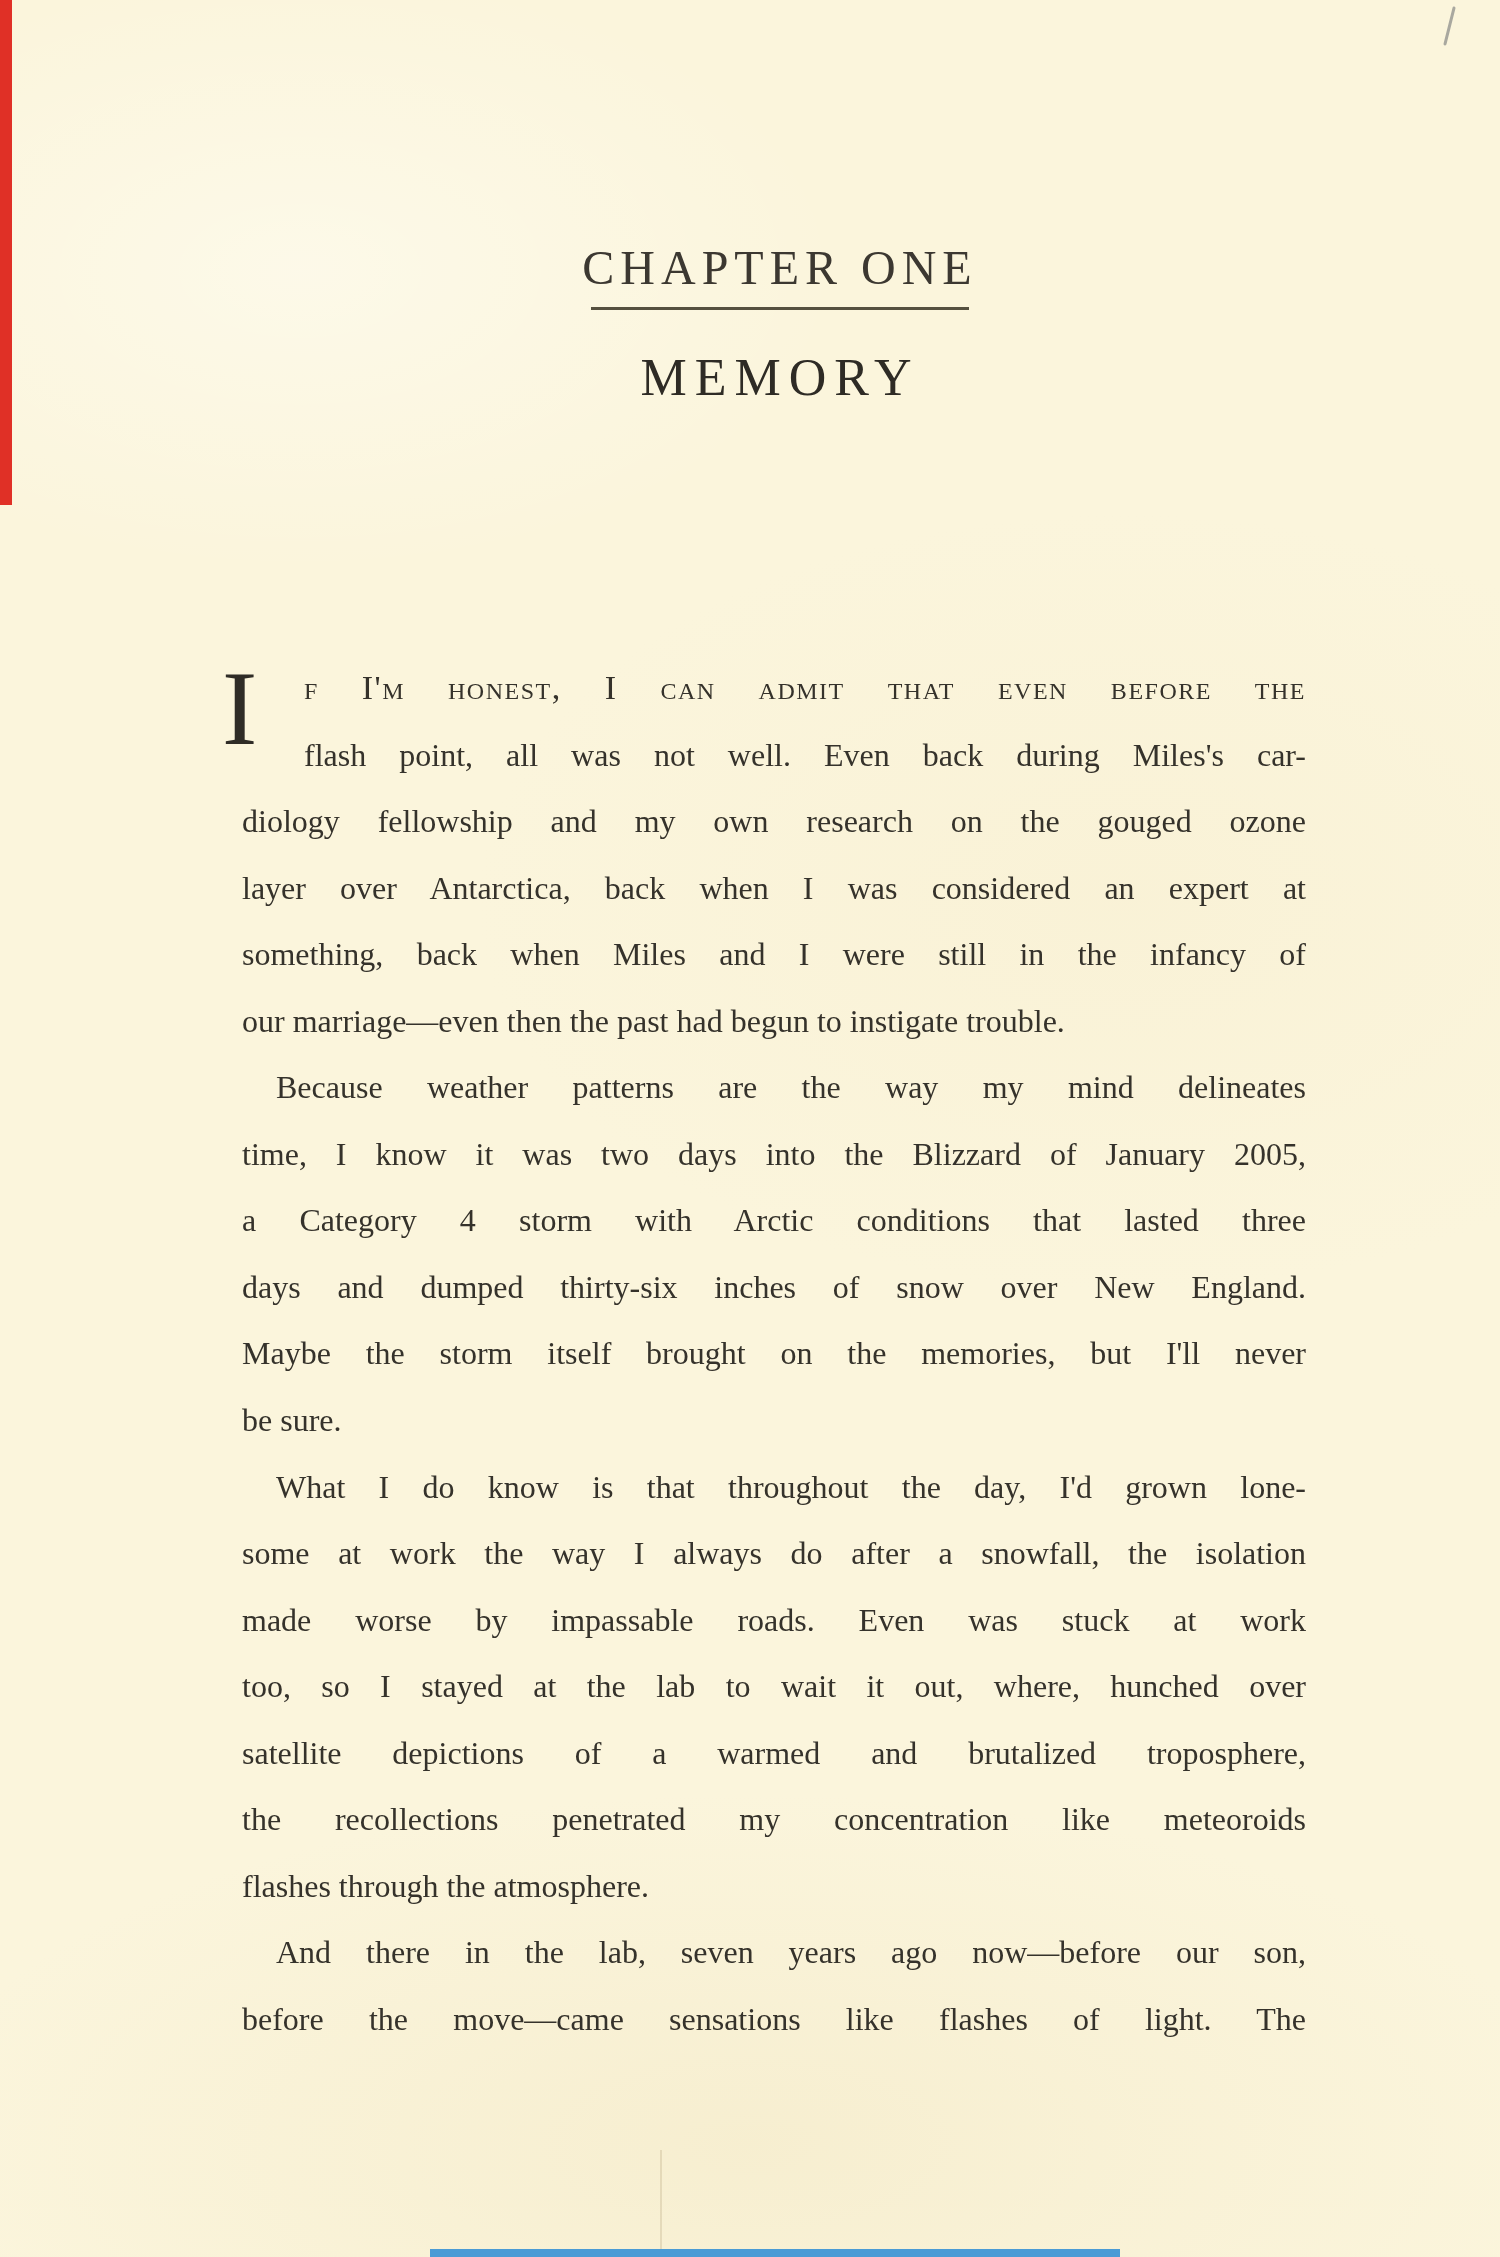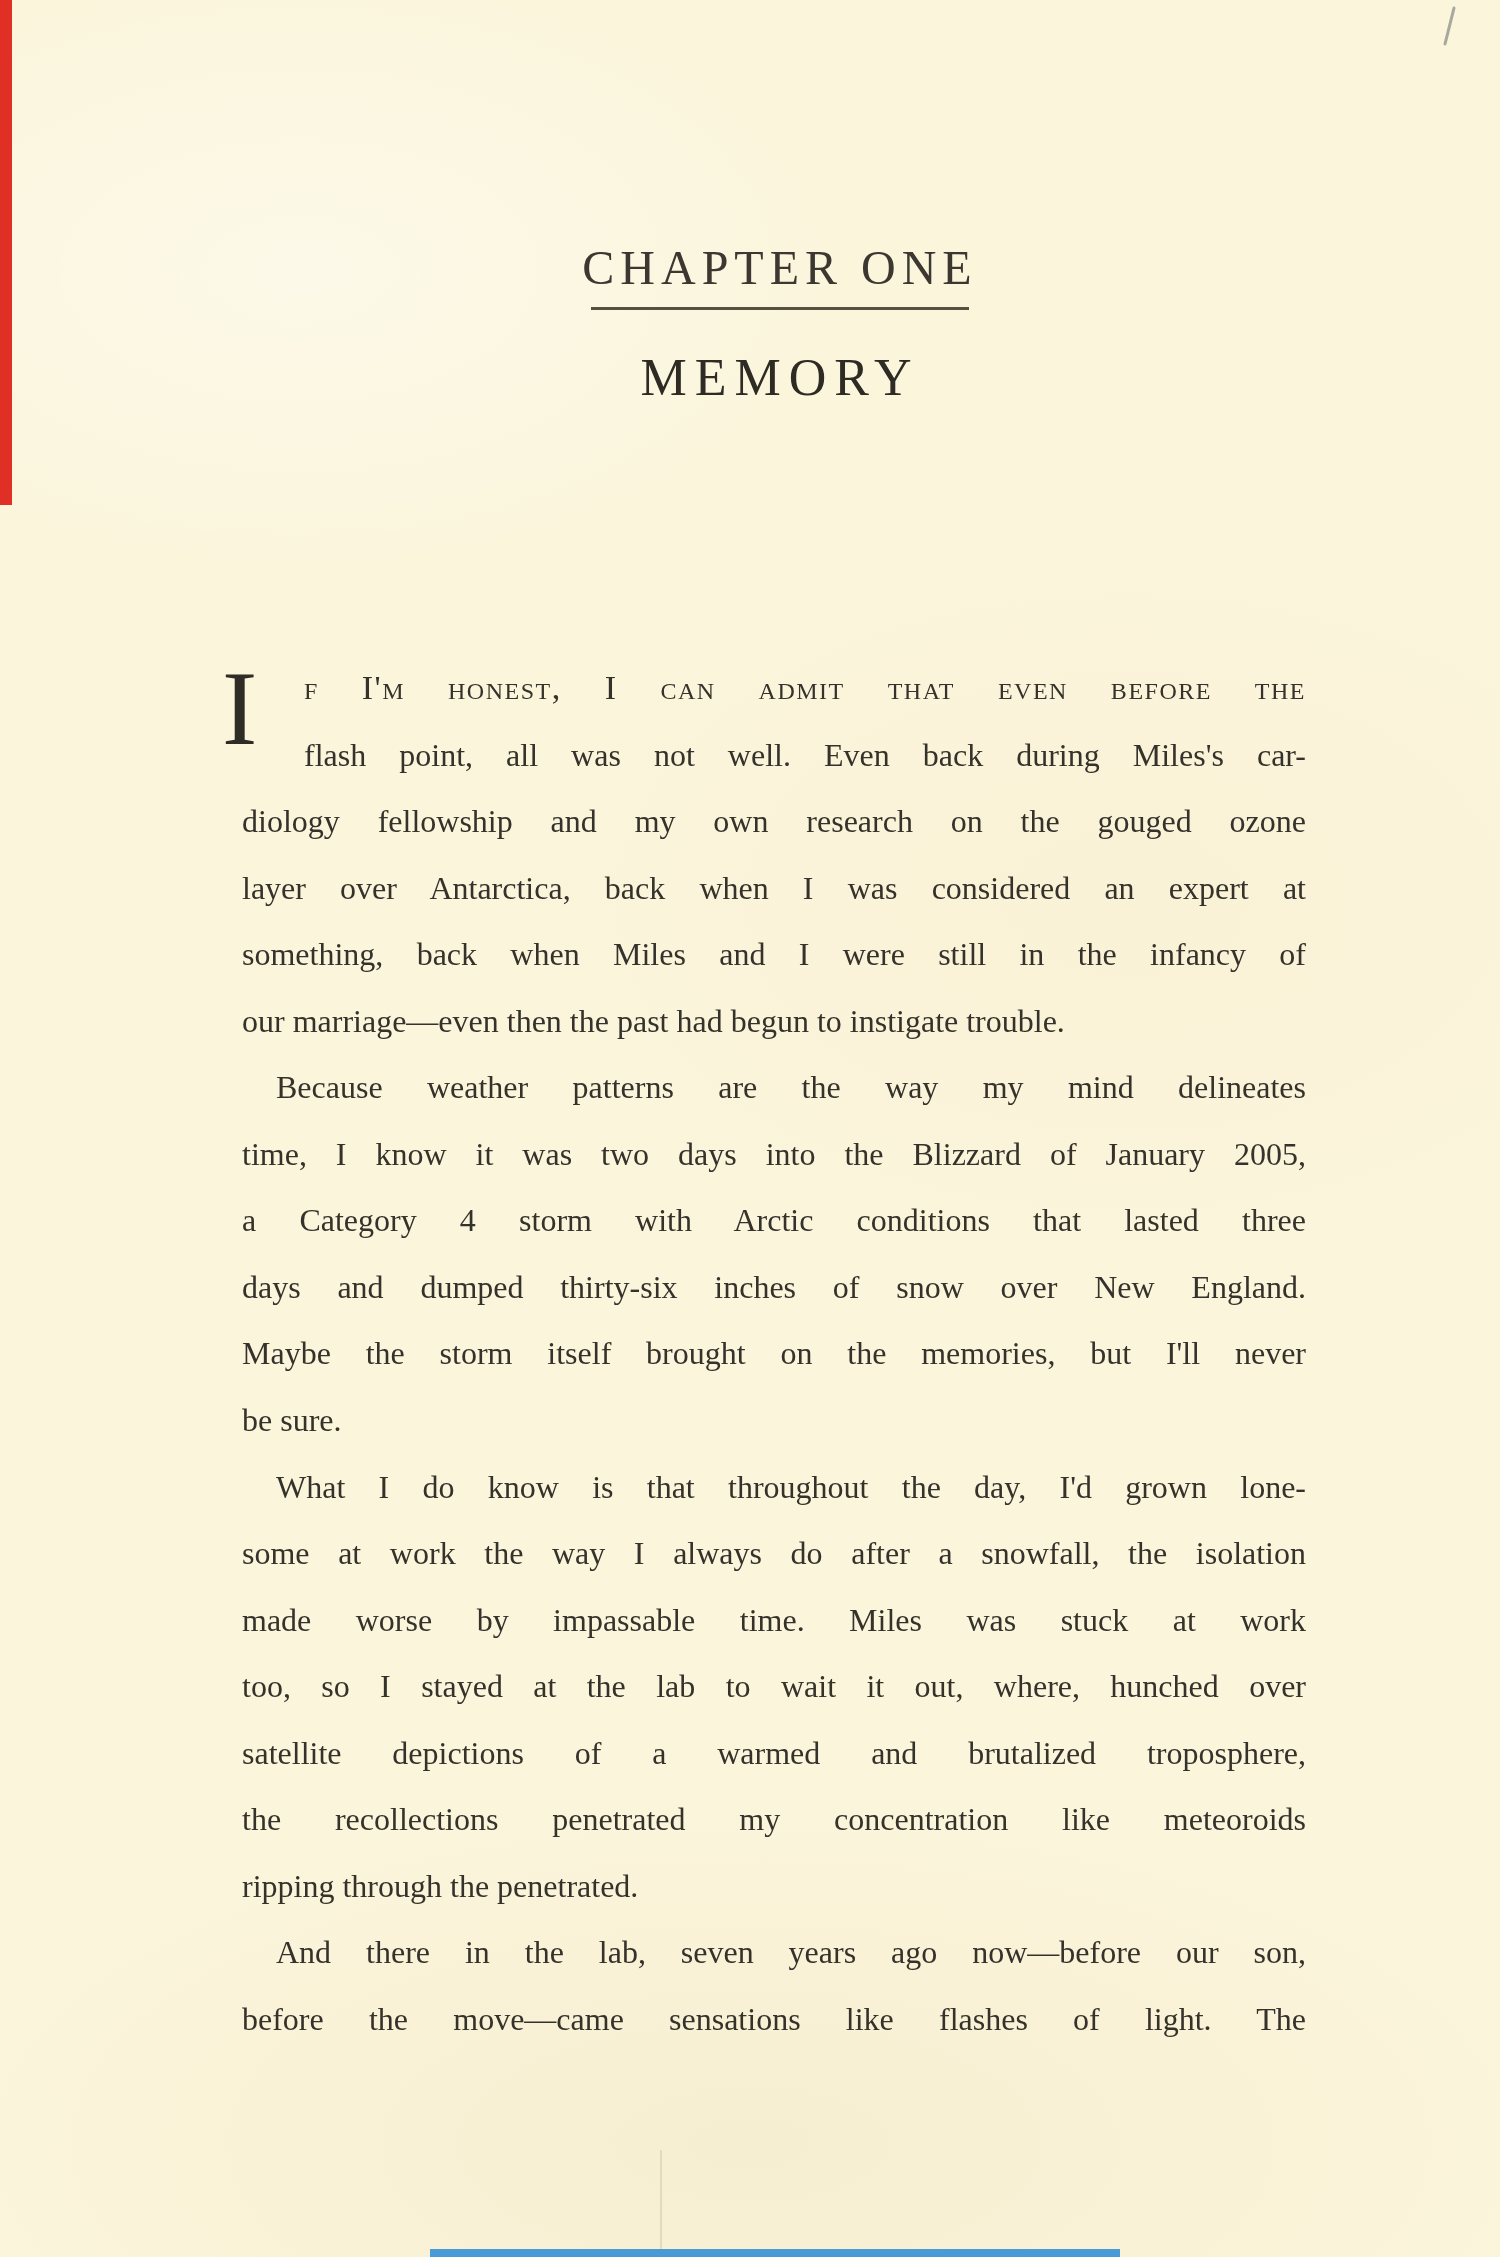--- a/index.html
+++ b/index.html
@@ -65,23 +65,23 @@
       <div class="line just">something, back when Miles and I were still in the infancy of</div>
       <div class="line">our marriage—even then the past had begun to instigate trouble.</div>
       <div class="line just indent">Because weather patterns are the way my mind delineates</div>
       <div class="line just">time, I know it was two days into the Blizzard of January 2005,</div>
       <div class="line just">a Category 4 storm with Arctic conditions that lasted three</div>
       <div class="line just">days and dumped thirty-six inches of snow over New England.</div>
       <div class="line just">Maybe the storm itself brought on the memories, but I'll never</div>
       <div class="line">be sure.</div>
       <div class="line just indent">What I do know is that throughout the day, I'd grown lone-</div>
       <div class="line just">some at work the way I always do after a snowfall, the isolation</div>
-      <div class="line just">made worse by impassable time. Miles was stuck at work</div>
+      <div class="line just">made worse by impassable roads. Even was stuck at work</div>
       <div class="line just">too, so I stayed at the lab to wait it out, where, hunched over</div>
       <div class="line just">satellite depictions of a warmed and brutalized troposphere,</div>
       <div class="line just">the recollections penetrated my concentration like meteoroids</div>
-      <div class="line">ripping through the penetrated.</div>
+      <div class="line">flashes through the atmosphere.</div>
       <div class="line just indent">And there in the lab, seven years ago now—before our son,</div>
       <div class="line just">before the move—came sensations like flashes of light. The</div>
     </div>
 
   <div class="blue-stripe"></div>
 </div>
 
 </body></html>

